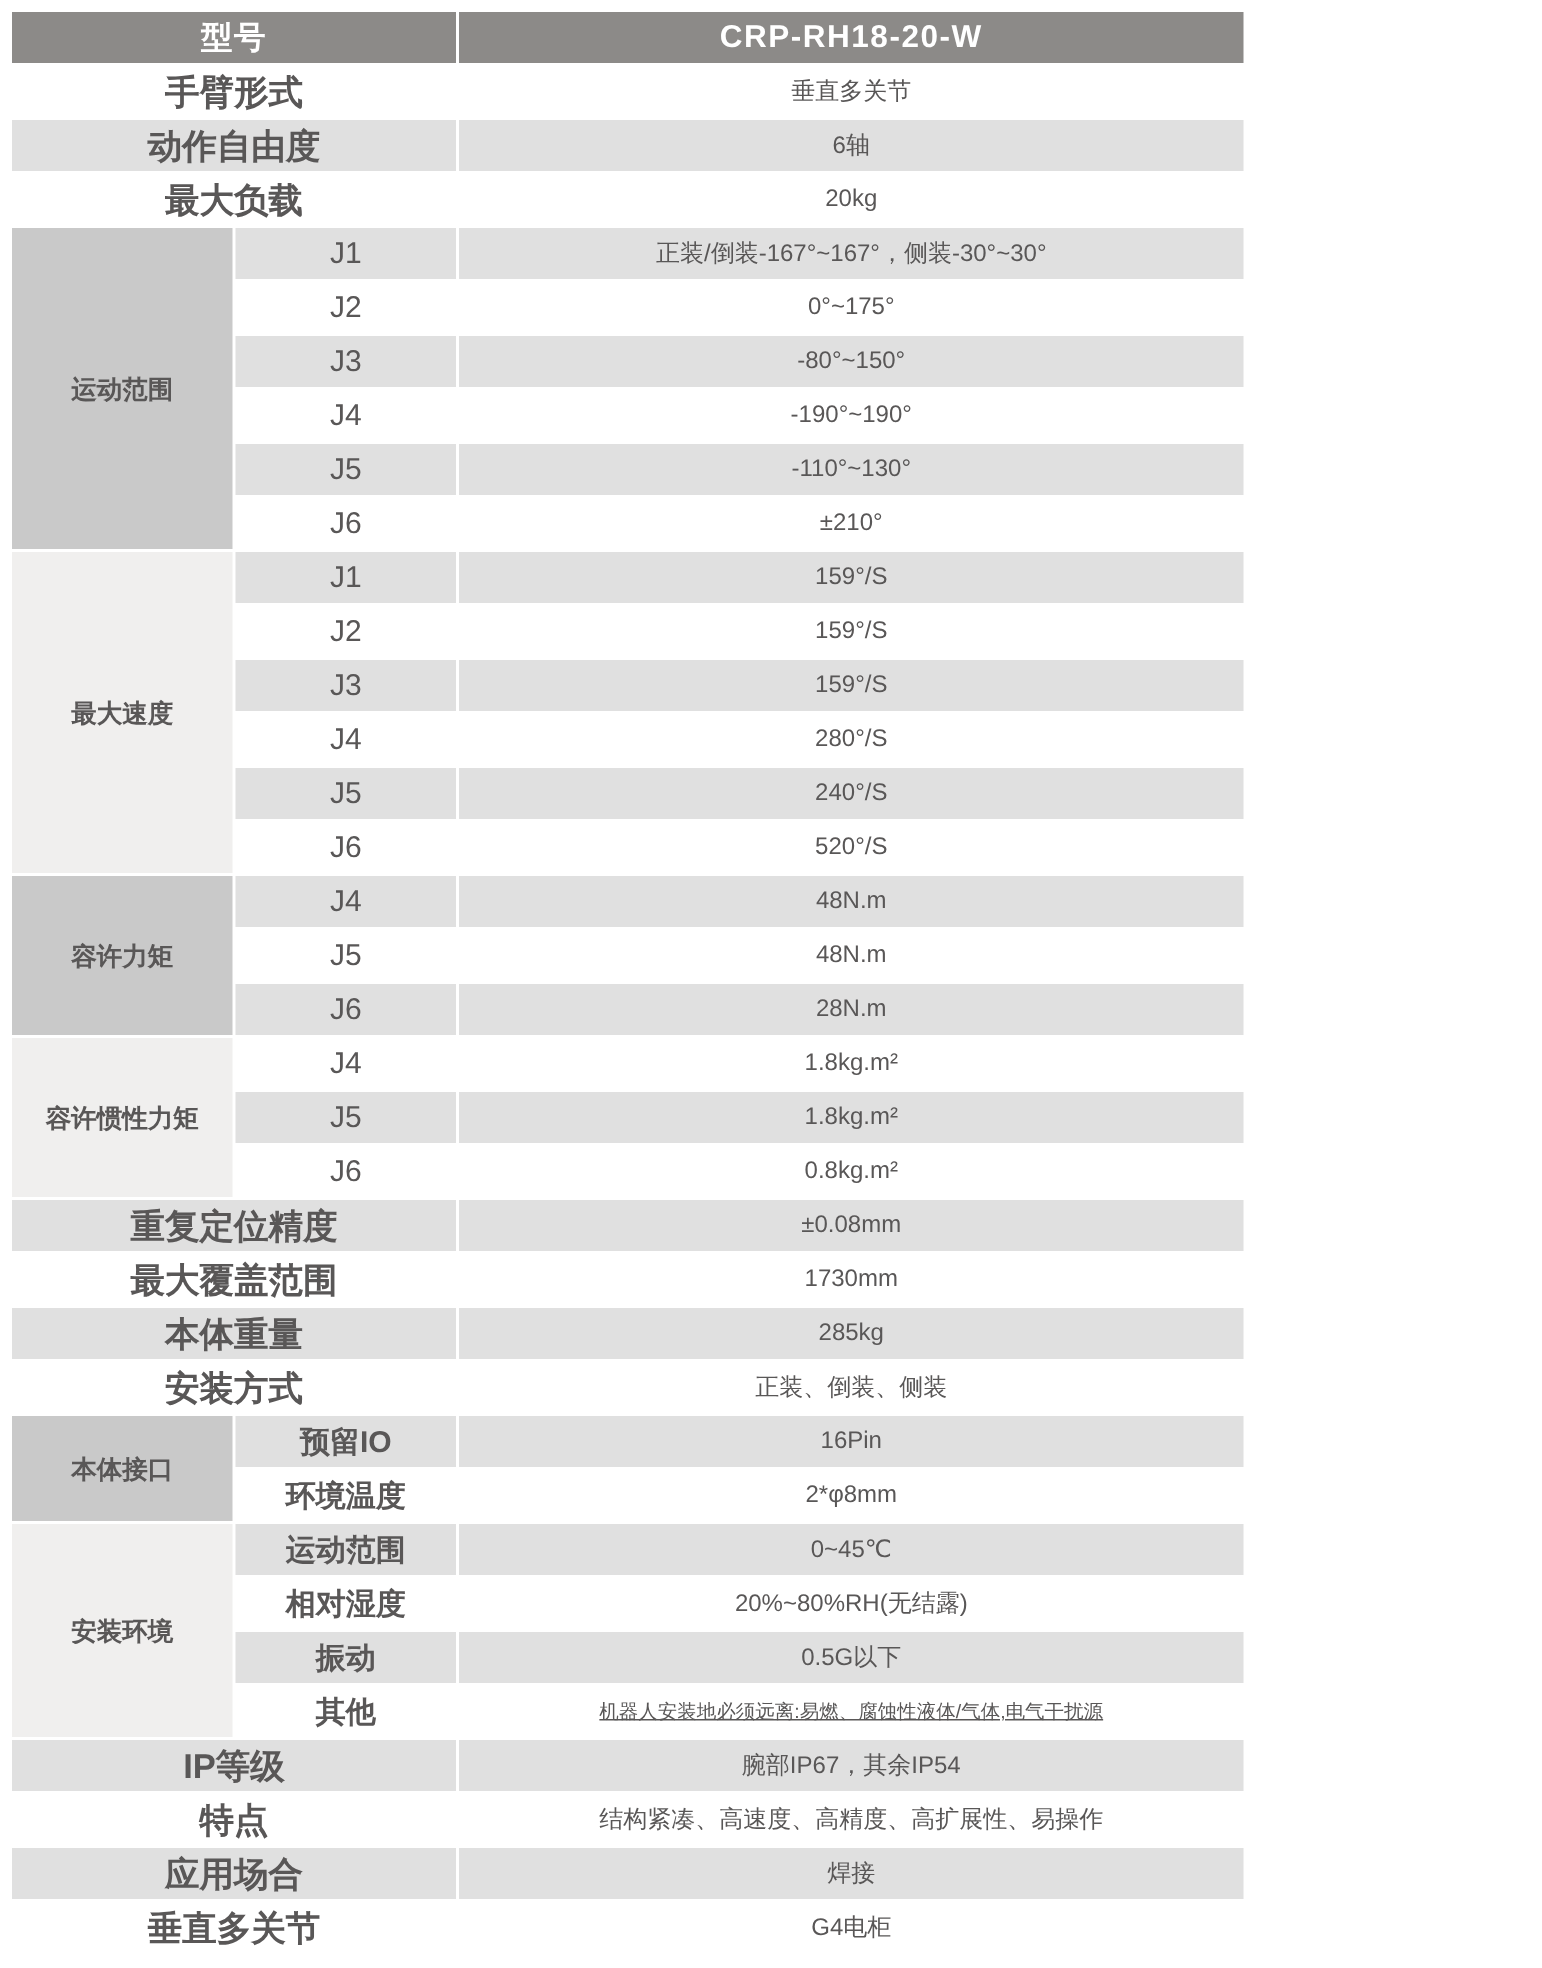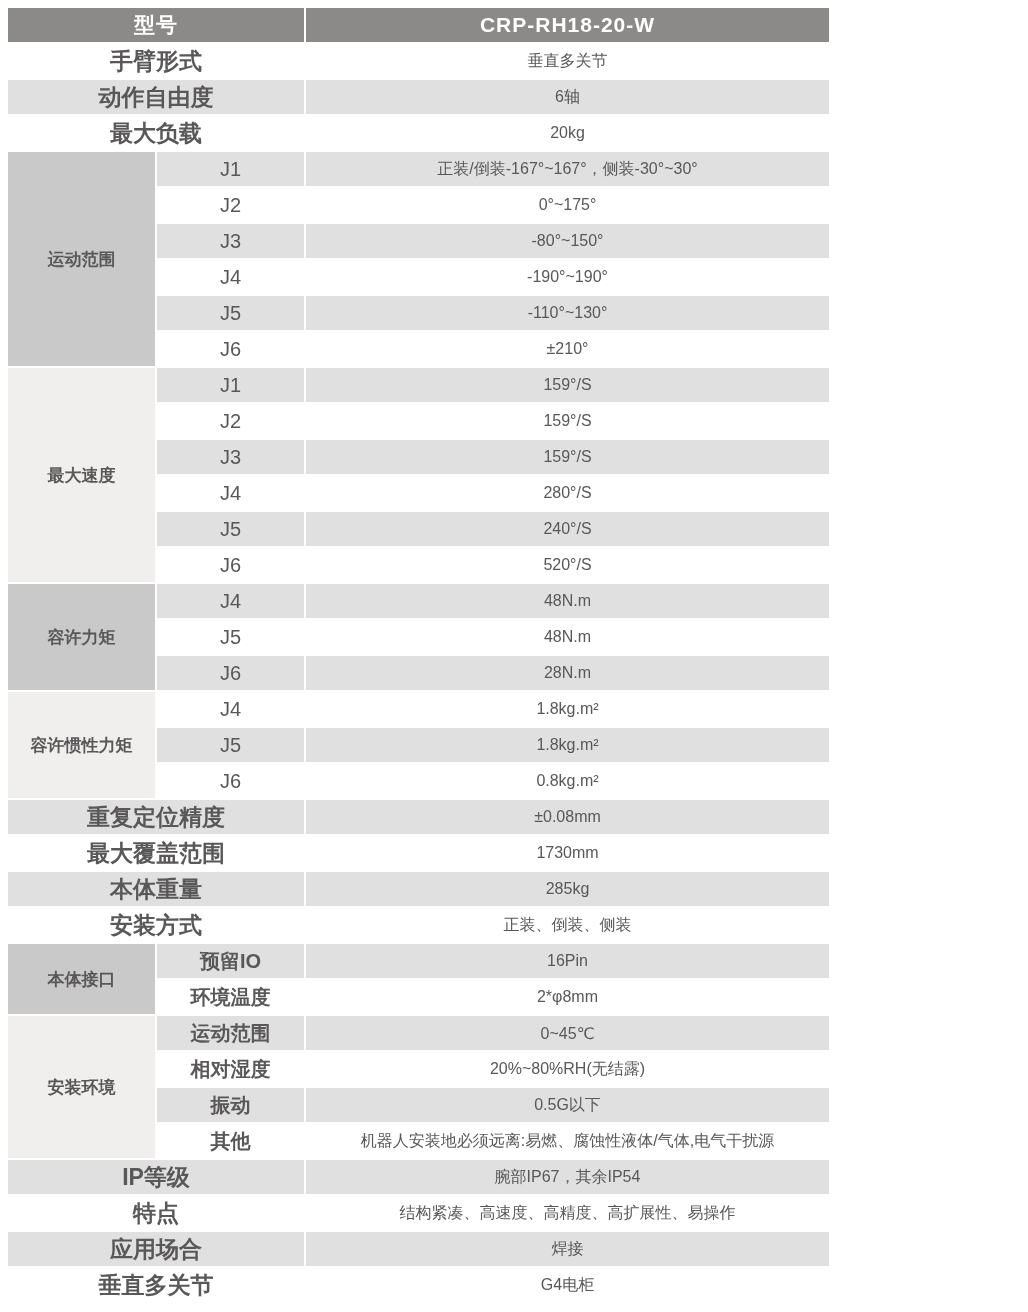--- a/index.html
+++ b/index.html
@@ -44,21 +44,21 @@
   td.attr.jkey {
     font-weight: 400;
   }
   td.grp {
     font-weight: bold;
     font-size: 17px;
   }
   td.grp-dark { background: #c9c9c9 !important; }
   td.grp-light { background: #f0efee !important; }
   tbody tr:nth-child(even) td { background: #e0e0e0; }
-  td.small { font-size: 16px; }
+  td.small { font-size: 13px; text-decoration: underline; }
 </style>
 </head>
 <body>
 
 <table class="spec">
   <colgroup>
     <col style="width:147px">
     <col style="width:147px">
     <col style="width:523px">
   </colgroup>

